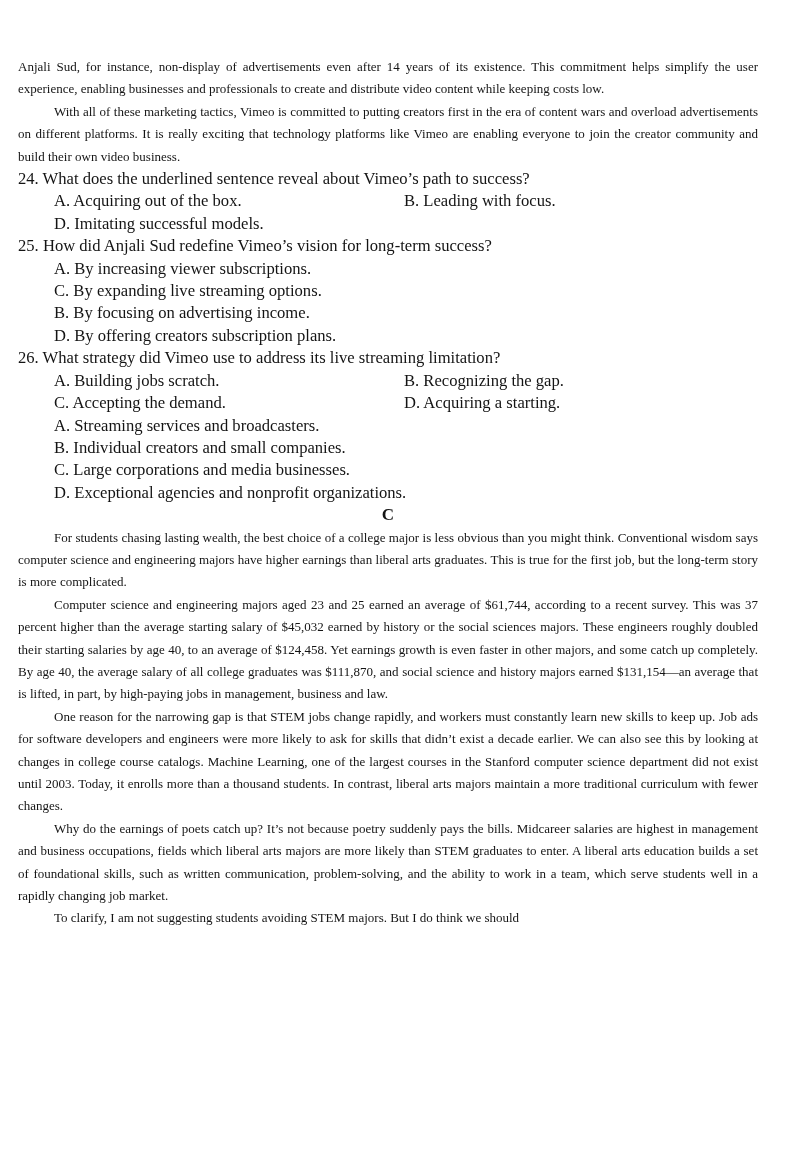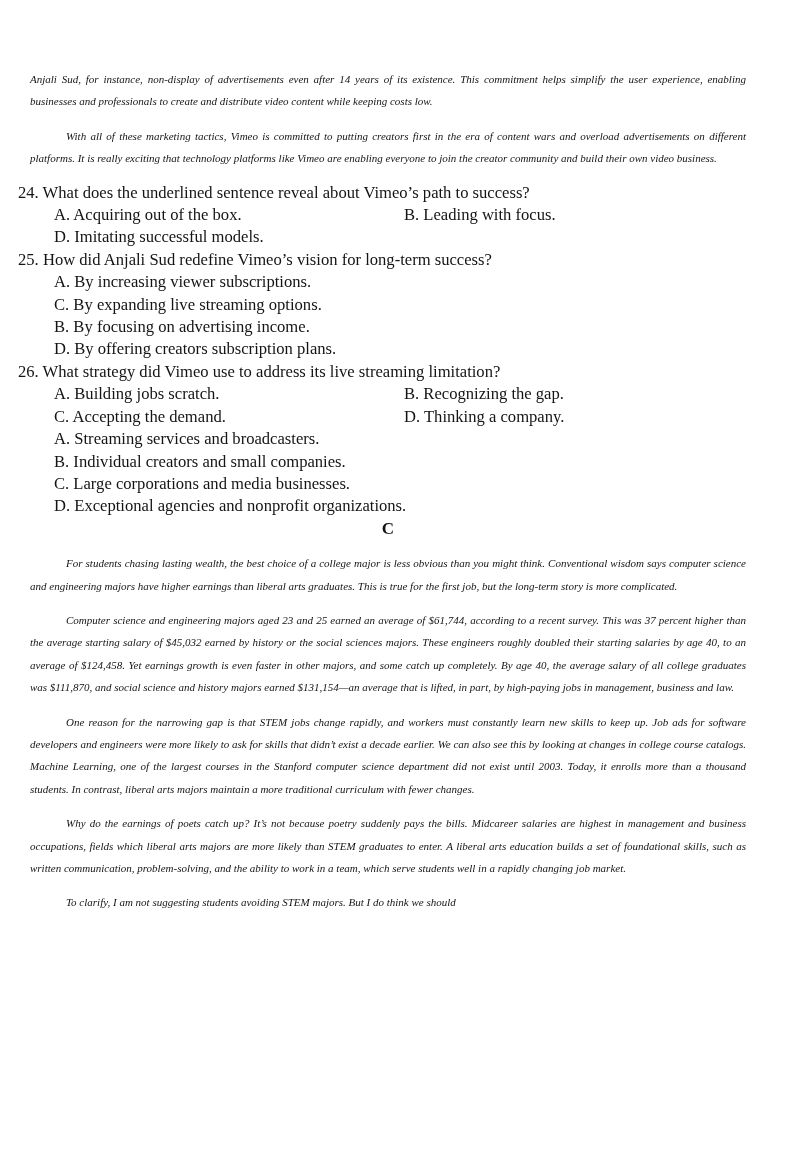--- a/index.html
+++ b/index.html
@@ -2,21 +2,21 @@
 <html><head>
   <meta charset="utf-8">
   <style>
     html, body { margin: 0; padding: 0; background: #ffffff; }
     body {
       width: 800px; height: 1173px; overflow: hidden; position: relative;
       font-family: "Liberation Serif", "DejaVu Serif", serif;
       color: #141414;
     }
     .page { position: absolute; left: 18px; top: 56px; width: 740px; }
-    .para { font-size: 11px; line-height: 22.4px; text-align: justify; margin: 12px; font-style: italic; }
+    .para { font-size: 13px; line-height: 22.4px; text-align: justify; margin: 0; }
     .para.indent { text-indent: 36px; }
     .q { font-size: 16.6px; line-height: 22.4px; margin: 0; }
     .opt { font-size: 16.6px; line-height: 22.4px; padding-left: 36px; }
     .opt-row { display: flex; padding-left: 36px; font-size: 16.6px; line-height: 22.4px; }
     .opt-row .col { width: 350px; }
     .section-title { text-align: center; font-weight: bold; font-size: 17px; line-height: 22.4px; margin: 0; }
     .footer {
       position: absolute; left: 0; width: 800px; top: 1179px;
       text-align: center; font-family: "DejaVu Sans", sans-serif;
       font-weight: bold; font-size: 15px; color: #111;
@@ -59,21 +59,21 @@
     <p class="q">
       <span>26.</span>
       <span>What strategy did Vimeo use to address its live streaming limitation?</span>
     </p>
     <div class="opt-row">
       <span class="col">A. Building jobs scratch.</span>
       <span class="col">B. Recognizing the gap.</span>
     </div>
     <div class="opt-row">
       <span class="col">C. Accepting the demand.</span>
-      <span class="col">D. Thinking a company.</span>
+      <span class="col">D. Acquiring a starting.</span>
     </div>
   </div>
 
   <div>
     <div class="opt">A. Streaming services and broadcasters.</div>
     <div class="opt">B. Individual creators and small companies.</div>
     <div class="opt">C. Large corporations and media businesses.</div>
     <div class="opt">D. Exceptional agencies and nonprofit organizations.</div>
   </div>
 

